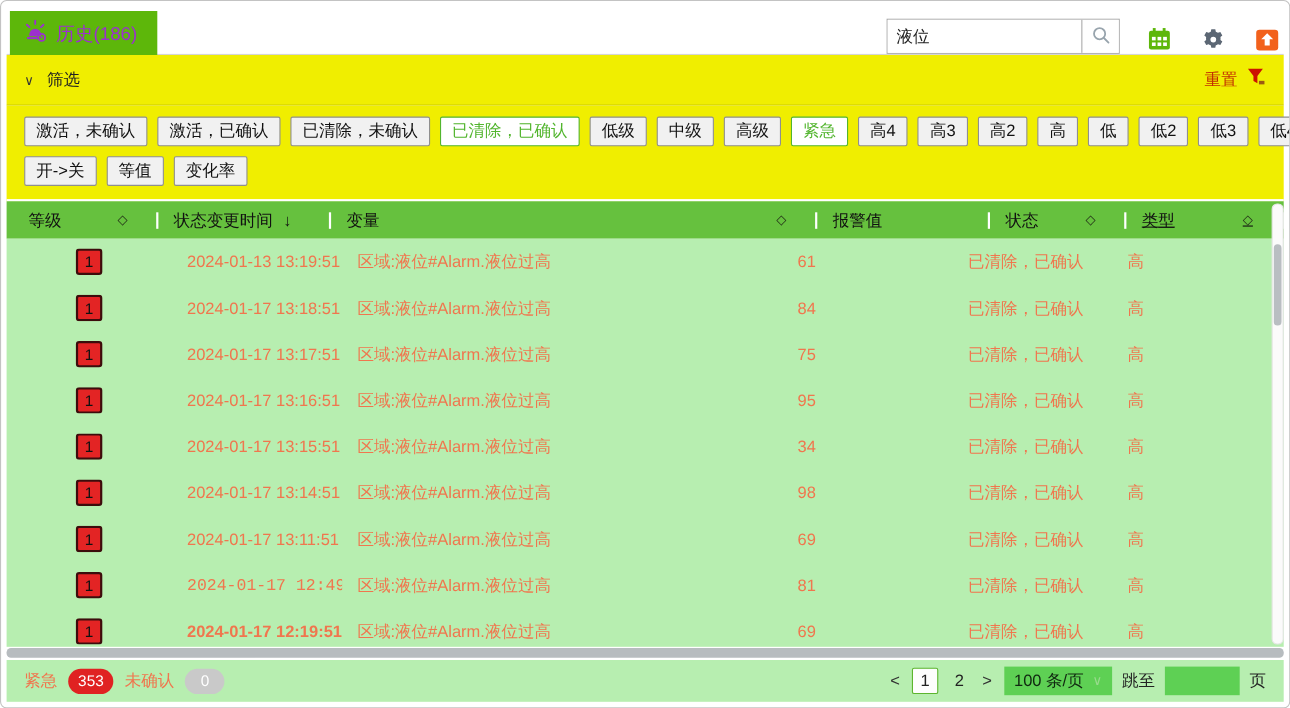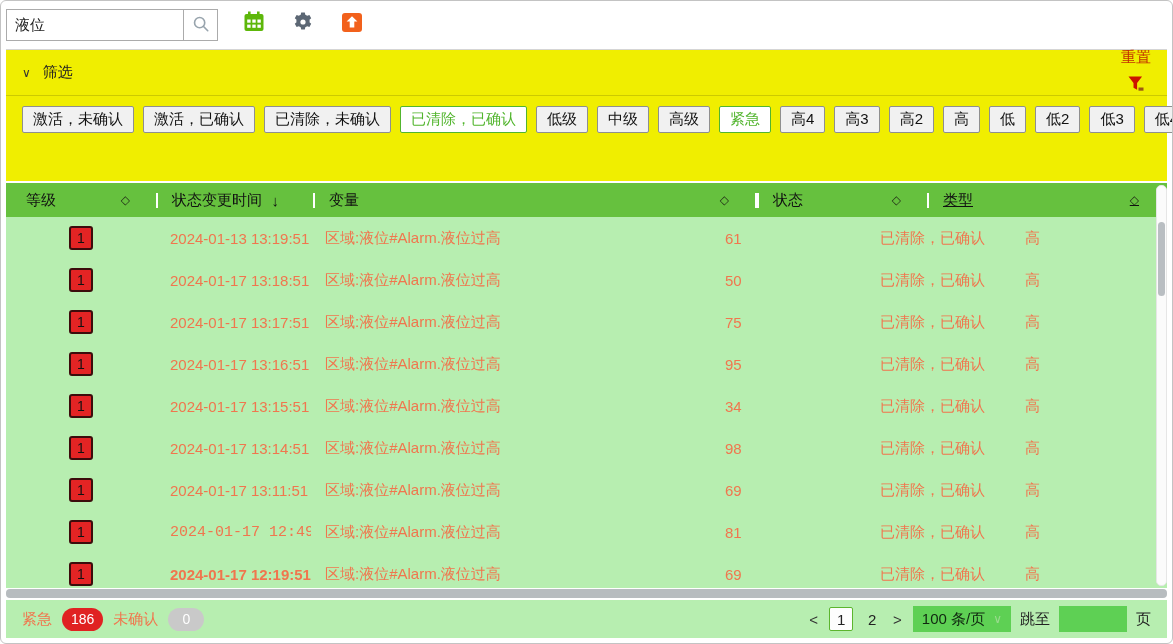--- a/index.html
+++ b/index.html
@@ -11,34 +11,34 @@
   body{margin:0;background:#fff;font-family:"Liberation Sans","DejaVu Sans",sans-serif;}
   .window{width:1173px;height:644px;border:1px solid #c3c3c3;border-radius:6px;background:#fff;
           padding:5px;display:flex;flex-direction:column;overflow:hidden;}
 
   
   .topbar{height:44px;flex:0 0 44px;display:flex;justify-content:space-between;
           border-bottom:1px solid #d5d5d5;}
   .tab{align-self:flex-end;height:40px;margin-left:3px;margin-bottom:-1px;background:var(--tab-green);
        display:flex;align-items:center;gap:8px;padding:0 18px 0 12px;color:var(--tab-purple);
        font-size:17px;cursor:pointer;position:relative;z-index:1;}
-  .topbar-right{display:flex;align-items:flex-start;gap:23px;margin-right:2px;margin-top:3px;}
+  .topbar-right{display:flex;align-items:flex-end;gap:23px;margin-right:2px;margin-top:3px;}
   .searchbox{display:flex;height:32px;border:1px solid #ababab;background:#fff;}
   .searchbox input{width:176px;border:none;outline:none;padding:0 8px;font-size:15px;color:#222;background:#fff;}
   .search-btn{width:34px;border:none;border-left:1px solid #ababab;background:#fff;display:flex;
               align-items:center;justify-content:center;cursor:pointer;padding:0;}
   .iconbtn{width:26px;height:26px;border:none;background:transparent;padding:0;display:flex;
            align-items:center;justify-content:center;cursor:pointer;}
 
   
   .filterbar{height:46px;flex:0 0 46px;background:var(--filter-yellow);display:flex;align-items:center;
              justify-content:space-between;padding:0 16px;border-bottom:1px solid rgba(0,0,0,.15);}
   .filter-toggle{display:flex;align-items:center;gap:12px;font-size:15px;color:#222;cursor:pointer;}
   .chev{font-size:12px;color:#333;}
-  .filter-right{display:flex;align-items:center;gap:8px;flex-direction:column;}
+  .filter-right{display:flex;align-items:center;gap:8px;}
   .reset{color:#c23000;font-size:15px;cursor:pointer;}
   .filter-buttons{flex:0 0 87px;background:var(--filter-yellow);padding:10px 16px 12px;display:flex;
                   flex-direction:column;gap:9px;border-bottom:2px solid #fff;}
   .fbrow{display:flex;gap:9px;}
   .fbtn{height:27px;padding:0 10px;background:#f1f1f1;border:1px solid #8f8f8f;border-radius:2px;
         font-size:15px;color:#111;cursor:pointer;font-family:inherit;white-space:nowrap;}
   .fbtn.sel{background:#fff;border-color:#52b52e;color:#52b52e;}
 
   
   .table-wrap{position:relative;flex:0 0 405px;}
@@ -76,20 +76,36 @@
          font-size:15px;color:#102810;cursor:pointer;}
   .psize .chev2{color:#9adb8e;font-size:12px;}
   .jump-input{width:68px;height:26px;background:var(--pager-green);border:none;outline:none;}
 </style>
 </head>
 <body>
 
 <div class="window">
 
   <div class="topbar">
+    <div class="tab">
+      <span>
+        <svg width="22" height="22" viewBox="0 0 22 22">
+          <g stroke="#9c30cf" stroke-width="1.7" fill="none" stroke-linecap="round">
+            <path d="M3.5 5.5l2.2 2.2"></path>
+              <path d="M11 1.8v3"></path>
+              <path d="M18.5 5.5l-2.2 2.2"></path>
+          </g>
+          <path d="M5.6 14.6a5.4 5.4 0 0 1 10.8 0v1.4H5.6z" fill="#9c30cf"></path>
+          <rect x="3.6" y="16.6" width="11" height="2" fill="#9c30cf"></rect>
+          <circle cx="16.8" cy="17" r="3.2" fill="none" stroke="#9c30cf" stroke-width="1.6"></circle>
+          <circle cx="16.8" cy="17" r="1" fill="#9c30cf"></circle>
+        </svg>
+      </span>
+      <span>历史(186)</span>
+    </div>
     <div class="topbar-right">
       <div class="searchbox">
         <input value="液位" style="">
         <button class="search-btn">
           <span>
             <svg width="20" height="20" viewBox="0 0 22 22">
               <circle cx="9.5" cy="9.5" r="5.6" stroke="#98a4ad" stroke-width="1.8" fill="none"></circle>
               <path d="M13.8 13.8l4.6 4.6" stroke="#98a4ad" stroke-width="1.8" stroke-linecap="round"></path>
             </svg>
           </span>
@@ -151,41 +167,49 @@
         <button class="fbtn sel">紧急</button>
         <button class="fbtn">高4</button>
         <button class="fbtn">高3</button>
         <button class="fbtn">高2</button>
         <button class="fbtn">高</button>
         <button class="fbtn">低</button>
         <button class="fbtn">低2</button>
         <button class="fbtn">低3</button>
         <button class="fbtn">低4</button>
       </div>
+      <div class="fbrow">
+        <button class="fbtn">开-&gt;关</button>
+        <button class="fbtn">等值</button>
+        <button class="fbtn">变化率</button>
+      </div>
     </div>
 
   <div class="table-wrap">
     <div class="thead" id="thead">
-        <div class="th" style="width: 150px;">
+        <div class="th" style="width: 136px;">
           <span>等级</span>
           <span class="sort">◇</span>
         </div>
         <span class="sep"></span>
         <div class="th" style="width: 155px;">
           <span>状态变更时间</span>
           <span class="sort desc">↓</span>
         </div>
         <span class="sep"></span>
         <div class="th" style="width: 440px;">
           <span>变量</span>
           <span class="sort">◇</span>
         </div>
         <span class="sep"></span>
-        <span class="sep"></span>
-        <div class="th" style="width: 168px;">
+        <div class="th" style="width: 155px;">
+          <span>报警值</span>
+        </div>
+        <span class="sep"></span>
+        <div class="th" style="width: 122px;">
           <span>状态</span>
           <span class="sort">◇</span>
         </div>
         <span class="sep"></span>
         <div class="th" style="flex: 1 1 0%; text-decoration: underline;">
           <span>类型</span>
           <span class="sort">◇</span>
         </div>
         <span class="sep"></span>
       </div>
@@ -199,21 +223,21 @@
           <div class="td c-val" style="width: 155px;">61</div>
           <div class="td c-status" style="width: 145px;">已清除，已确认</div>
           <div class="td c-type" style="flex: 1 1 0%;">高</div>
         </div>
         <div class="tr">
           <div class="td c-level" style="width: 150px;">
             <span class="badge">1</span>
           </div>
           <div class="td c-time" style="width: 155px;">2024-01-17 13:18:51</div>
           <div class="td c-var" style="width: 400px;">区域:液位#Alarm.液位过高</div>
-          <div class="td c-val" style="width: 155px;">50</div>
+          <div class="td c-val" style="width: 155px;">84</div>
           <div class="td c-status" style="width: 145px;">已清除，已确认</div>
           <div class="td c-type" style="flex: 1 1 0%;">高</div>
         </div>
         <div class="tr">
           <div class="td c-level" style="width: 150px;">
             <span class="badge">1</span>
           </div>
           <div class="td c-time" style="width: 155px;">2024-01-17 13:17:51</div>
           <div class="td c-var" style="width: 400px;">区域:液位#Alarm.液位过高</div>
           <div class="td c-val" style="width: 155px;">75</div>
@@ -283,21 +307,21 @@
       </div>
     <div class="vscrollbar">
       <div class="vthumb"></div>
     </div>
   </div>
   <div class="hscrollbar"></div>
 
   <div class="footer">
     <div class="fl">
       <span class="lab">紧急</span>
-      <span class="pill red">186</span>
+      <span class="pill red">353</span>
       <span class="lab">未确认</span>
       <span class="pill gray">0</span>
     </div>
     <div class="pager">
       <span class="parrow">&lt;</span>
       <span id="pages" style="display:flex;gap:9px;align-items:center;">
           <span class="page cur">1</span>
           <span class="page">2</span>
         </span>
       <span class="parrow">&gt;</span>

